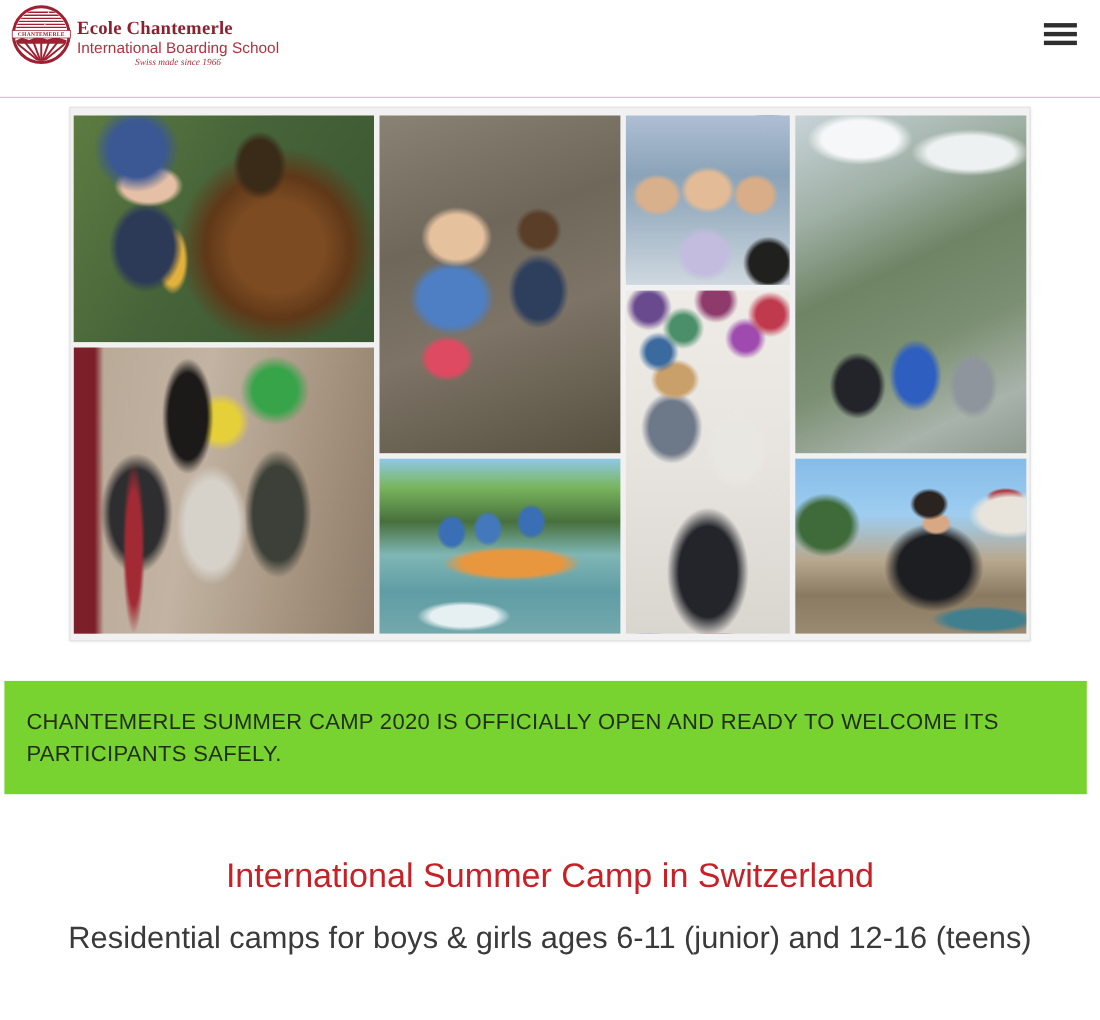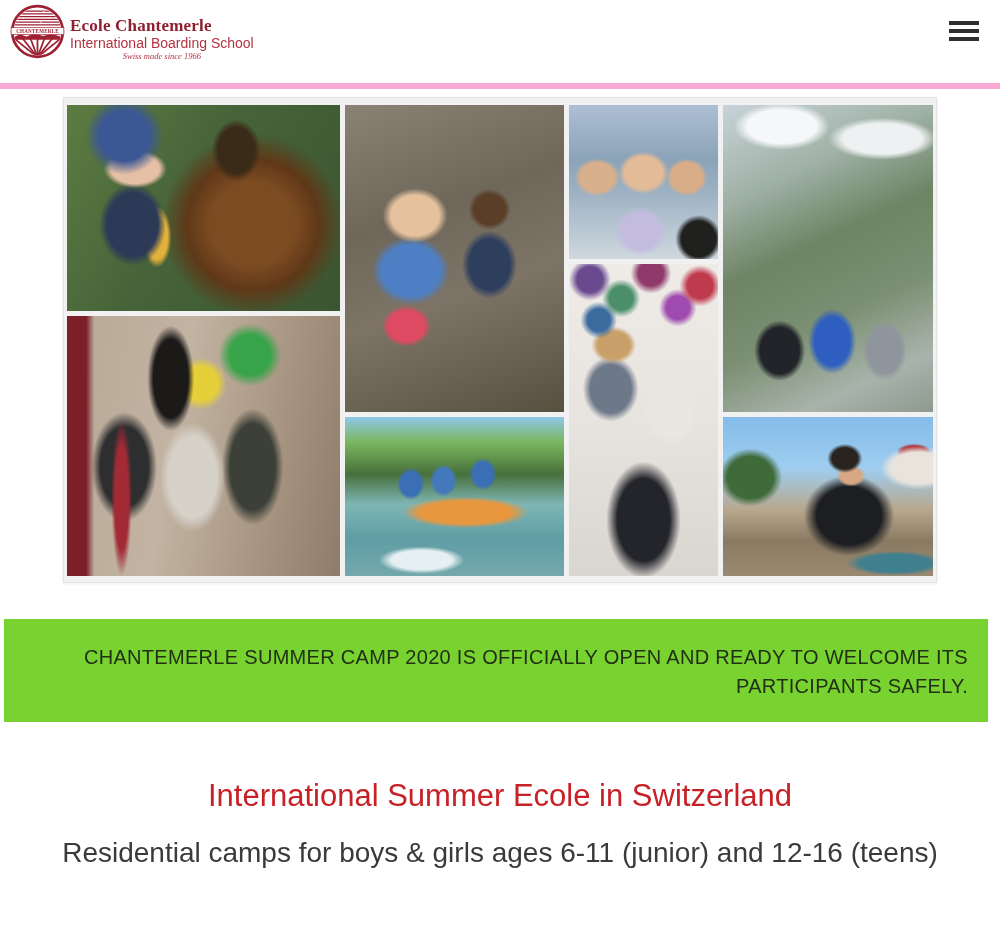--- a/index.html
+++ b/index.html
@@ -1,20 +1,20 @@
 <!DOCTYPE html>
 <html><head>
 <meta charset="utf-8">
 <style>
   * { margin:0; padding:0; box-sizing:border-box; }
   html,body { width:1000px; height:927px; background:#ffffff; overflow:hidden;
               font-family:"Liberation Sans", sans-serif; }
 
   
-  .site-header { position:relative; height:89px; background:#fff; border-bottom:6px solid #f9a8d4;padding-left:40px; }
+  .site-header { position:relative; height:89px; background:#fff; border-bottom:1px solid #f9a8d4;padding-left:40px; }
   .logo-wrap { position:absolute; left:10px; top:4px; display:flex; align-items:flex-start; cursor:pointer; }
   .logo-wrap svg { display:block; }
   .logo-text { margin:12px 0 0 5px; display:flex; flex-direction:column; }
   .school-name { font-family:"Liberation Serif", serif; font-weight:bold; font-size:17px;
                  color:#8e1f2e; letter-spacing:.2px; line-height:20px; }
   .school-subtitle { font-size:14px; color:#b23340; line-height:13px; margin-top:1px; }
   .school-tagline { font-family:"Liberation Serif", serif; font-style:italic; font-size:8.5px;
                     color:#b23340; text-align:center; margin-top:1px; }
   .menu-button { position:absolute; right:20px; top:20px; width:32px; padding:1px 0; cursor:pointer; }
   .menu-button .bar { display:block; width:30px; height:3.5px; background:#2e2e2e; margin:0 auto 4.5px; }
@@ -110,21 +110,21 @@
       radial-gradient(ellipse 24% 18% at 93% 32%, #e8e4dc 0 55%, rgba(232,228,220,0) 76%),
       radial-gradient(ellipse 11% 7% at 91% 22%, #b03a42 0 55%, rgba(176,58,66,0) 76%),
       radial-gradient(ellipse 11% 12% at 58% 26%, #2a2420 0 56%, rgba(42,36,32,0) 76%),
       radial-gradient(ellipse 9% 9% at 61% 37%, #d8a884 0 55%, rgba(216,168,132,0) 75%),
       radial-gradient(ellipse 28% 33% at 60% 62%, #1d1e22 0 55%, rgba(29,30,34,0) 77%),
       radial-gradient(ellipse 30% 10% at 82% 92%, #3f7f8e 0 55%, rgba(63,127,142,0) 78%),
       linear-gradient(#85bce8 0%, #9ecdf0 32%, #b8a88e 58%, #8a7a62 78%, #9a8a72 100%);
   }
 
   
-  .banner { margin:36px 12px 0 4px; padding:24px 20px 21px; text-align:right; }
+  .banner { margin:36px 12px 0 4px; padding:24px 20px 21px; text-align:left; }
   .banner-text { font-size:20px; line-height:29px; letter-spacing:.3px; max-width:960px; margin:0 auto; }
 
   
   .intro { text-align:center; }
   .intro-heading { margin-top:56px; font-size:31px; font-weight:400; line-height:36px; }
   .intro-sub { font-size:28px; color:#3a3a3a; line-height:26px; }
   .intro-sub.first { margin-top:26px; }
   .intro-sub.second { margin-top:30px; }
 </style>
 </head>
@@ -203,15 +203,15 @@
       <div class="ph ph-pingpong"></div>
     </div>
   </div>
 </section>
 
 <section class="banner" style="background-color: rgb(120, 210, 47); color: rgb(35, 48, 23);">
   <div class="banner-text">CHANTEMERLE SUMMER CAMP 2020 IS OFFICIALLY OPEN AND READY TO WELCOME ITS PARTICIPANTS SAFELY.</div>
 </section>
 
 <section class="intro">
-  <h1 class="intro-heading" style="color: rgb(199, 32, 38);">International Summer Ecole in Switzerland</h1>
+  <h1 class="intro-heading" style="color: rgb(199, 32, 38);">International Summer Camp in Switzerland</h1>
   <p class="intro-sub first">Residential camps for boys &amp; girls ages 6-11 (junior) and 12-16 (teens)</p>
 </section>
 
 </body></html>

